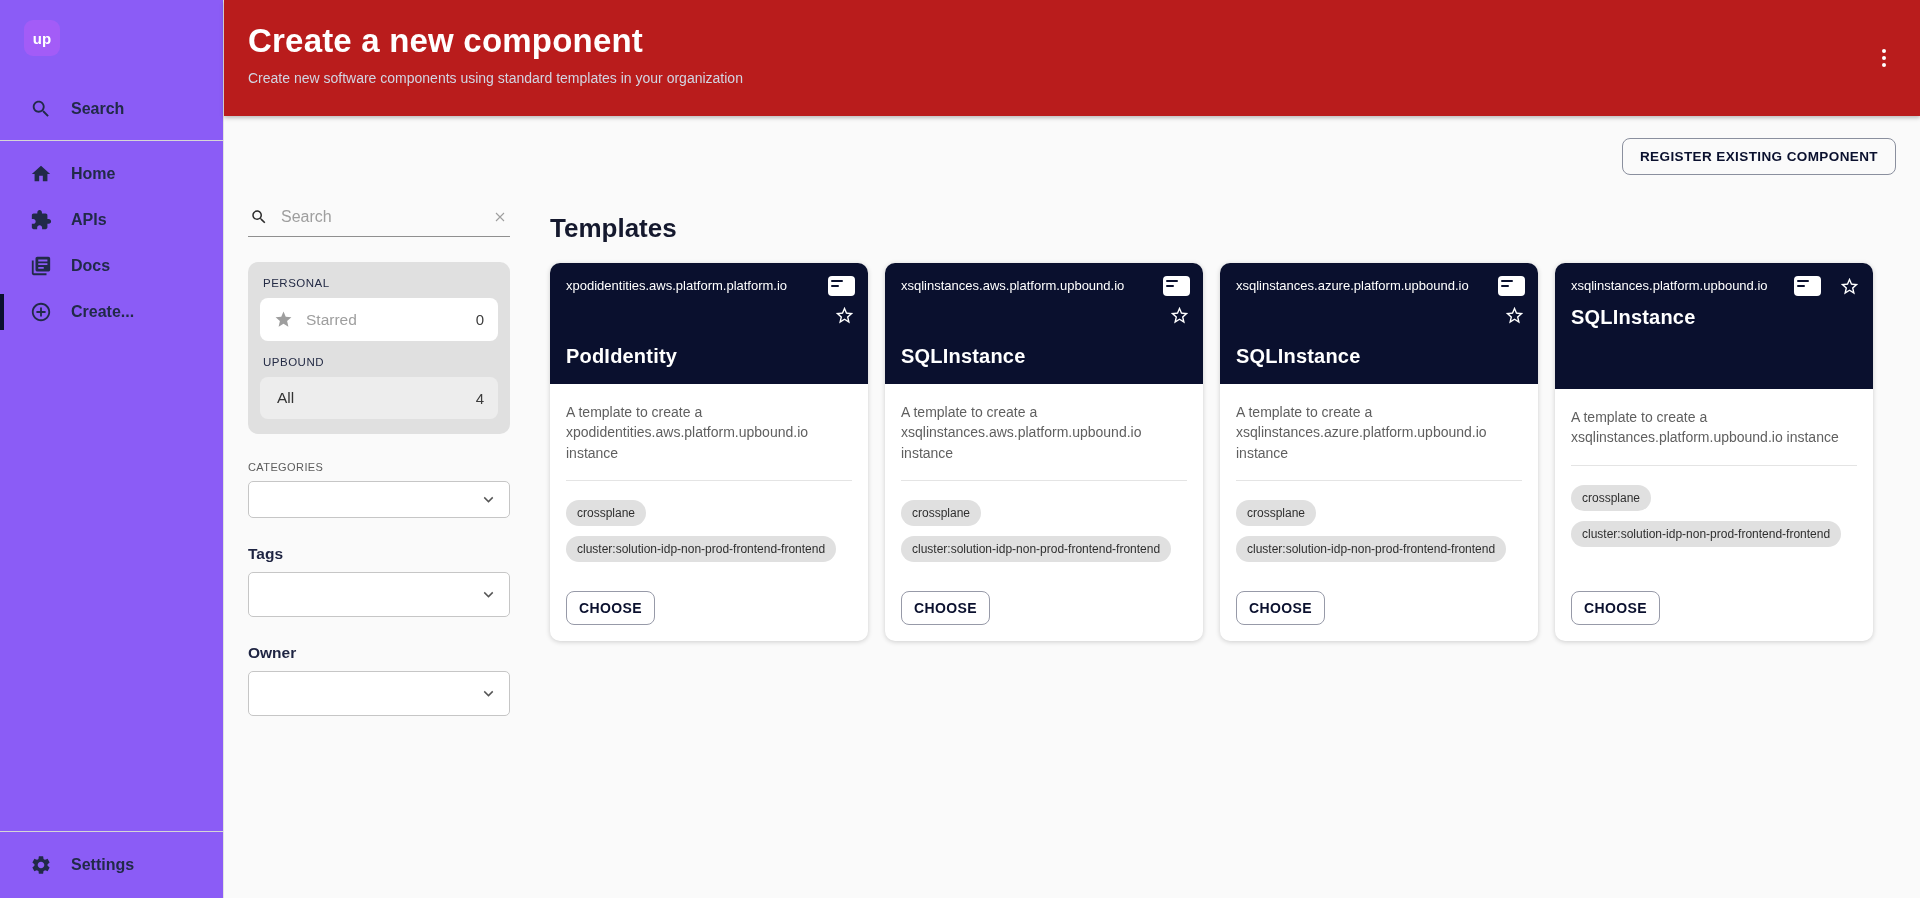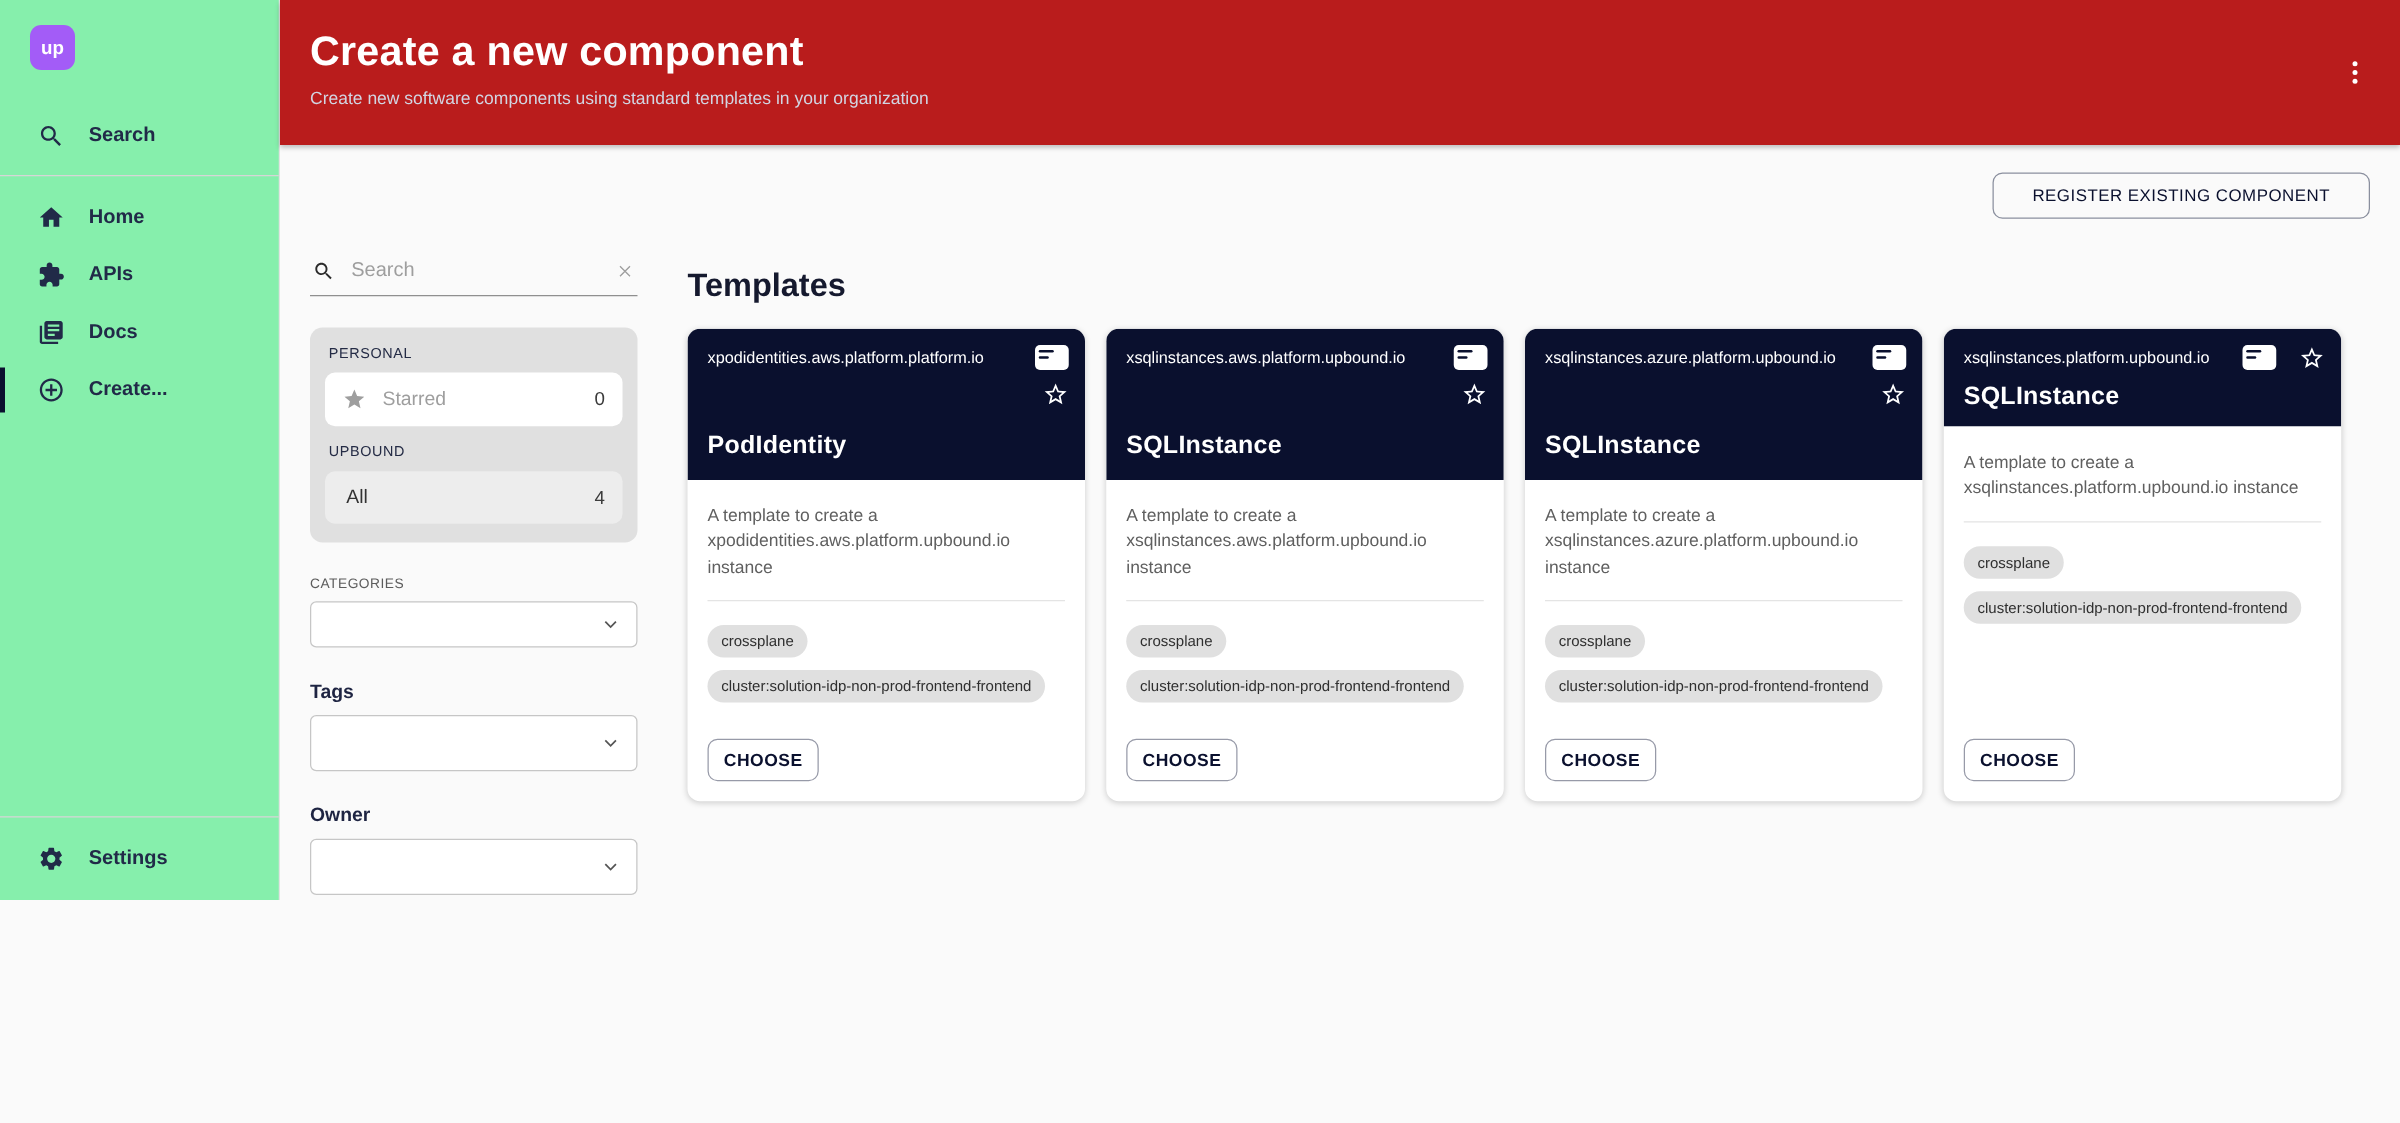--- a/index.html
+++ b/index.html
@@ -5,22 +5,22 @@
   * { box-sizing: border-box; }
   html,body { margin:0; padding:0; }
   body {
     width:1920px; height:898px; overflow:hidden;
     font-family:"Liberation Sans", sans-serif;
     background:#fafafa; color:#1e2442;
     display:flex;
   }
   
   .sidebar {
-    width:224px; flex-shrink:0; height:720px;
-    background:#86efac; border-right:1px solid #e2e2e2;
+    width:224px; flex-shrink:0; height:898px;
+    background:#8b5cf6; border-right:1px solid #e2e2e2;
     display:flex; flex-direction:column;
   }
   .logo {
     width:36px; height:36px; border-radius:9px;
     background:#a35cf7; color:#fff;
     font-size:15px; font-weight:700;
     display:flex; align-items:center; justify-content:center;
     margin:20px 0 0 24px; cursor:pointer;
   }
   .nav-item {
@@ -51,22 +51,22 @@
   .kebab {
     position:absolute; right:26px; top:44px; width:20px; height:28px;
     display:flex; flex-direction:column; align-items:center; justify-content:center;
     gap:3px; cursor:pointer;
   }
   .kebab i { width:4px; height:4px; border-radius:50%; background:#fff; }
   .content { flex:1; padding:22px 24px 0; display:flex; flex-direction:column; }
   .actions-row { display:flex; justify-content:flex-end; margin-bottom:32px; }
   .register-btn {
     background:transparent; border:1px solid #8a8f9e; border-radius:8px;
-    color:#0a102e; font-family:inherit; font-size:13.5px; font-weight:400;
-    letter-spacing:.4px; padding:10px 31px; cursor:pointer;
+    color:#0a102e; font-family:inherit; font-size:13.5px; font-weight:700;
+    letter-spacing:.4px; padding:10px 17px; cursor:pointer;
   }
   .body-row { display:flex; align-items:flex-start; }
   
   .filter-col { width:262px; margin-right:40px; flex-shrink:0; }
   .search-field {
     display:flex; align-items:center;
     border-bottom:1px solid #8f8f8f; padding:0 2px 9px; margin-bottom:25px;
   }
   .search-field svg.mag { width:18px; height:18px; fill:#2b2b2b; flex-shrink:0; }
   .search-field input {
@@ -107,21 +107,21 @@
   .card {
     width:318px; height:378px; background:#fff; border-radius:10px;
     box-shadow:0 1px 5px rgba(0,0,0,.18);
     display:flex; flex-direction:column; overflow:hidden; flex-shrink:0;
   }
   .card-header {
     background:#0a102e; color:#fff; height:121px; flex-shrink:0;
     padding:15px 16px 16px; position:relative;
     display:flex; flex-direction:column; justify-content:space-between;
   }
-  .card.compact .card-header { height:78px; justify-content:flex-start; }
+  .card.compact .card-header { height:126px; justify-content:flex-start; }
   .card-subtitle { font-size:13px; line-height:1.3; padding-right:36px; font-weight:400; }
   .card.compact .card-subtitle { padding-right:78px; }
   .card-title { font-size:20px; font-weight:700; letter-spacing:.2px; }
   .card.compact .card-title { margin-top:11px; }
   .tpl-icon {
     position:absolute; top:13px; right:13px;
     width:27px; height:20px; background:#fff; border-radius:4px;
   }
   .tpl-icon i { position:absolute; left:3px; background:#0a102e; height:2.5px; border-radius:1px; }
   .tpl-icon i.b1 { top:3.5px; width:12px; }

